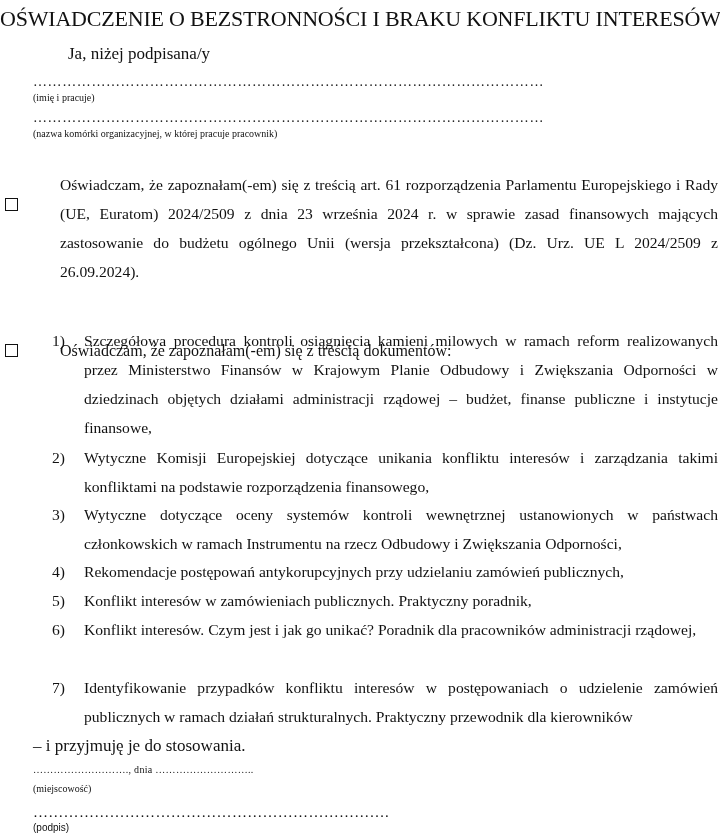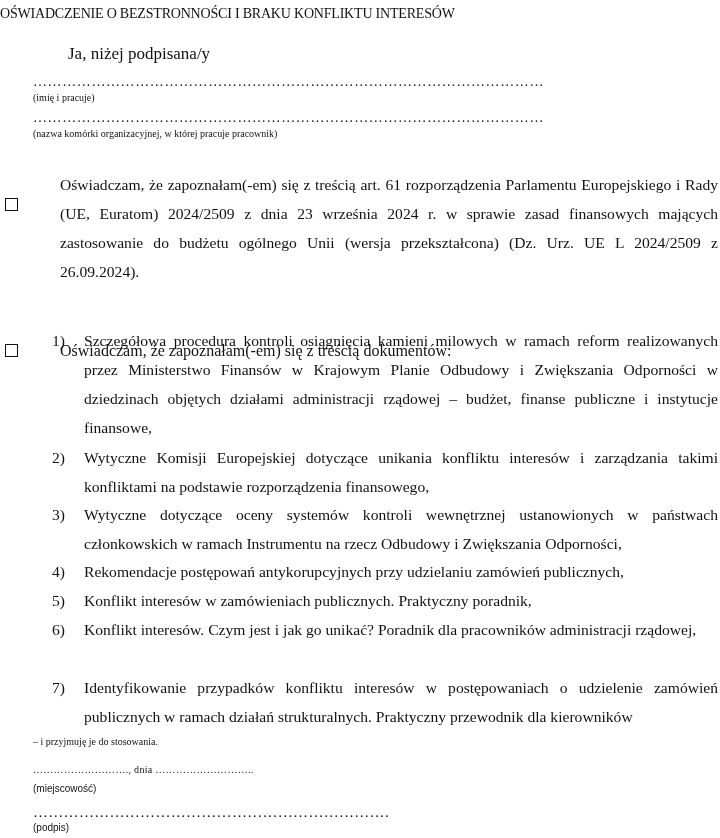--- a/index.html
+++ b/index.html
@@ -1,18 +1,18 @@
 <!DOCTYPE html>
 <html><head>
 <meta charset="utf-8">
 <style>
   html, body { margin:0; padding:0; background:#fff; }
   body { width:720px; height:838px; position:relative; overflow:hidden; color:#111; font-family:"Liberation Serif", serif; }
   .abs { position:absolute; white-space:nowrap; }
-  .title { top:6px; left:0; width:720px; text-align:left; font-size:14px; letter-spacing:-0.2px; }
+  .title { top:6px; left:0; width:720px; text-align:left; font-size:22px; letter-spacing:-0.2px; }
   .intro { top:44px; left:68px; font-size:17px; }
   .dots { font-size:14px; letter-spacing:0.6px; color:#222; }
   .small { font-size:10px; }
   .para { left:60px; width:658px; font-size:15.6px; line-height:29px; text-align:justify; white-space:normal;font-family:Liberation Serif, serif; }
   .cb { position:absolute; width:11px; height:11px; border:1.4px solid #111; left:5px; }
   .li { position:absolute; left:52px; font-size:15.6px; line-height:29px; }
   .li .num { position:absolute; left:0; top:0; }
   .li .txt { position:absolute; left:32px; width:634px; text-align:justify; text-align-last:left; white-space:normal; }
   .sans { font-family:"Liberation Sans", sans-serif; }
 </style>
@@ -55,18 +55,18 @@
 </div>
 <div class="li" style="top:615px;">
   <span class="num">6)</span>
   <span class="txt">Konflikt interesów. Czym jest i jak go unikać? Poradnik dla pracowników administracji rządowej,</span>
 </div>
 <div class="li" style="top:673px;">
   <span class="num">7)</span>
   <span class="txt">Identyfikowanie przypadków konfliktu interesów w postępowaniach o udzielenie zamówień publicznych w ramach działań strukturalnych. Praktyczny przewodnik dla kierowników</span>
 </div>
 
-<div class="abs" style="top:736px;left:33px;font-size:10px;">– i przyjmuję je do stosowania.</div>
+<div class="abs" style="top:736px;left:33px;font-size:17px;">– i przyjmuję je do stosowania.</div>
 
 <div class="abs" style="top:764px;left:33px;font-size:10px;letter-spacing:0.3px;">………………………., dnia ………………………..</div>
-<div class="abs small sans" style="top:783px;left:33px;">(miejscowość)</div>
+<div class="abs small sans" style="top:783px;left:33px;font-family:Liberation Serif, serif;">(miejscowość)</div>
 <div class="abs" style="top:804px;left:33px;font-size:15px;letter-spacing:0.3px;">…………………………………………………………….</div>
 <div class="abs small sans" style="top:822px;left:33px;">(podpis)</div>
 
 </body></html>

